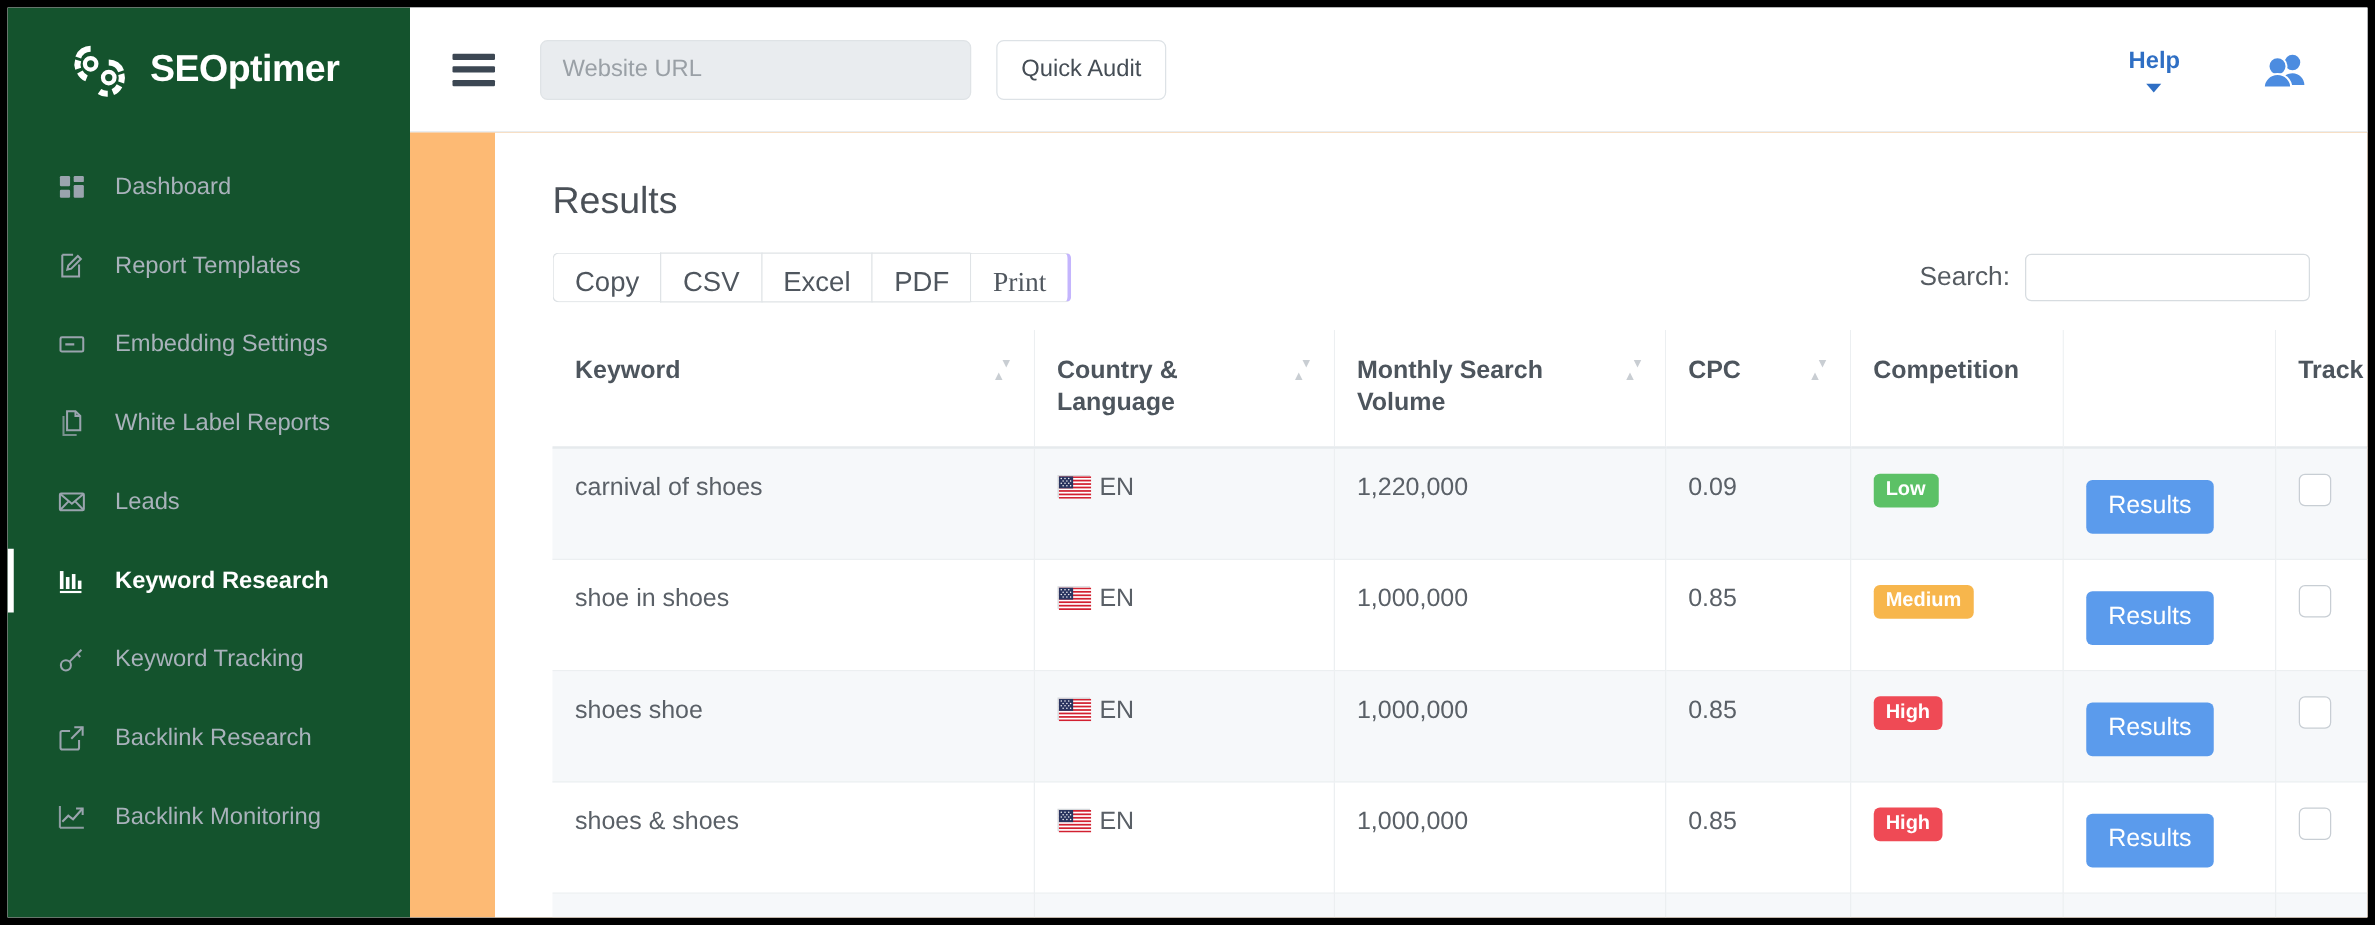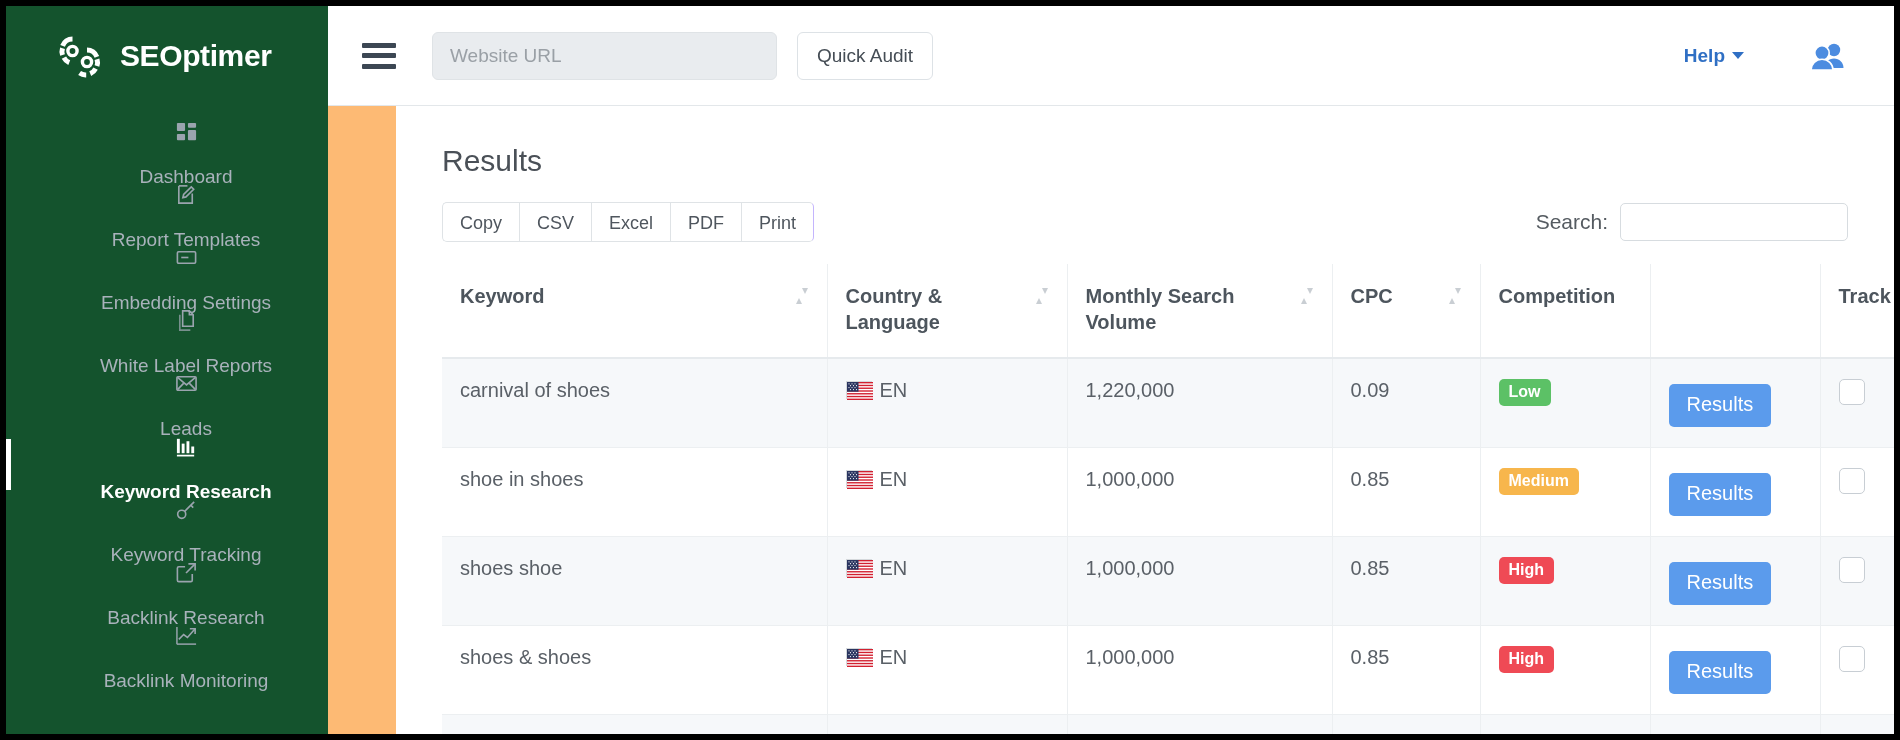--- a/index.html
+++ b/index.html
@@ -43,21 +43,20 @@
   }
   .nav { padding-top: 12px; }
   .nav-item {
     display: flex;
     align-items: center;
     height: 63px;
     padding-left: 38px;
     gap: 22px;
     cursor: pointer;
     position: relative;
-    flex-direction: column;
   }
   .nav-item .nav-icon {
     width: 26px; height: 26px; flex: 0 0 26px;
     display: flex; align-items: center; justify-content: center;
     color: #9aa4ae;
   }
   .nav-item .nav-label {
     font-size: 19px;
     color: #a9b2bb;
     white-space: nowrap;
@@ -123,20 +122,21 @@
     font-family: "Liberation Sans", sans-serif;
   }
   .topbar-spacer { flex: 1 1 auto; }
   .help-link {
     font-size: 19px;
     font-weight: 700;
     color: #2f6fc4;
     cursor: pointer;
     display: flex; align-items: center; gap: 7px;
     margin-right: 44px;
+    flex-direction: column;
   }
   .caret {
     width: 0; height: 0;
     border-left: 6px solid transparent;
     border-right: 6px solid transparent;
     border-top: 7px solid #2f6fc4;
     display: inline-block;
   }
   .people-icon { width: 40px; height: 30px; cursor: pointer; color: #4c8ce0; }
 
@@ -166,28 +166,28 @@
     justify-content: space-between;
     margin-bottom: 22px;
   }
   .btn-group { display: flex; }
   .btn-group button {
     height: 40px;
     padding: 10px 17px;
     background: #ffffff;
     border: 1px solid #dfe3e6;
     border-right: none;
-    font-size: 18px;
+    font-size: 22px;
     color: #4f565e;
     cursor: pointer;
     font-family: "Liberation Sans", sans-serif;
     text-align: center;
   }
   .btn-group button:first-child { border-radius: 5px 0 0 5px; }
-  .btn-group button:last-child { border-right: 1px solid #c4b5fd; border-radius: 0 5px 5px 0; }
+  .btn-group button:last-child { border-right: 3px solid #c4b5fd; border-radius: 0 5px 5px 0; font-family: Liberation Serif, serif; }
   .search-wrap { display: flex; align-items: center; gap: 12px; }
   .search-label { font-size: 21px; color: #555b61; }
   .search-input {
     width: 228px; height: 38px;
     border: 1px solid #d7dce0;
     border-radius: 5px;
     padding: 0 10px;
     font-size: 18px;
     font-family: "Liberation Sans", sans-serif;
   }

